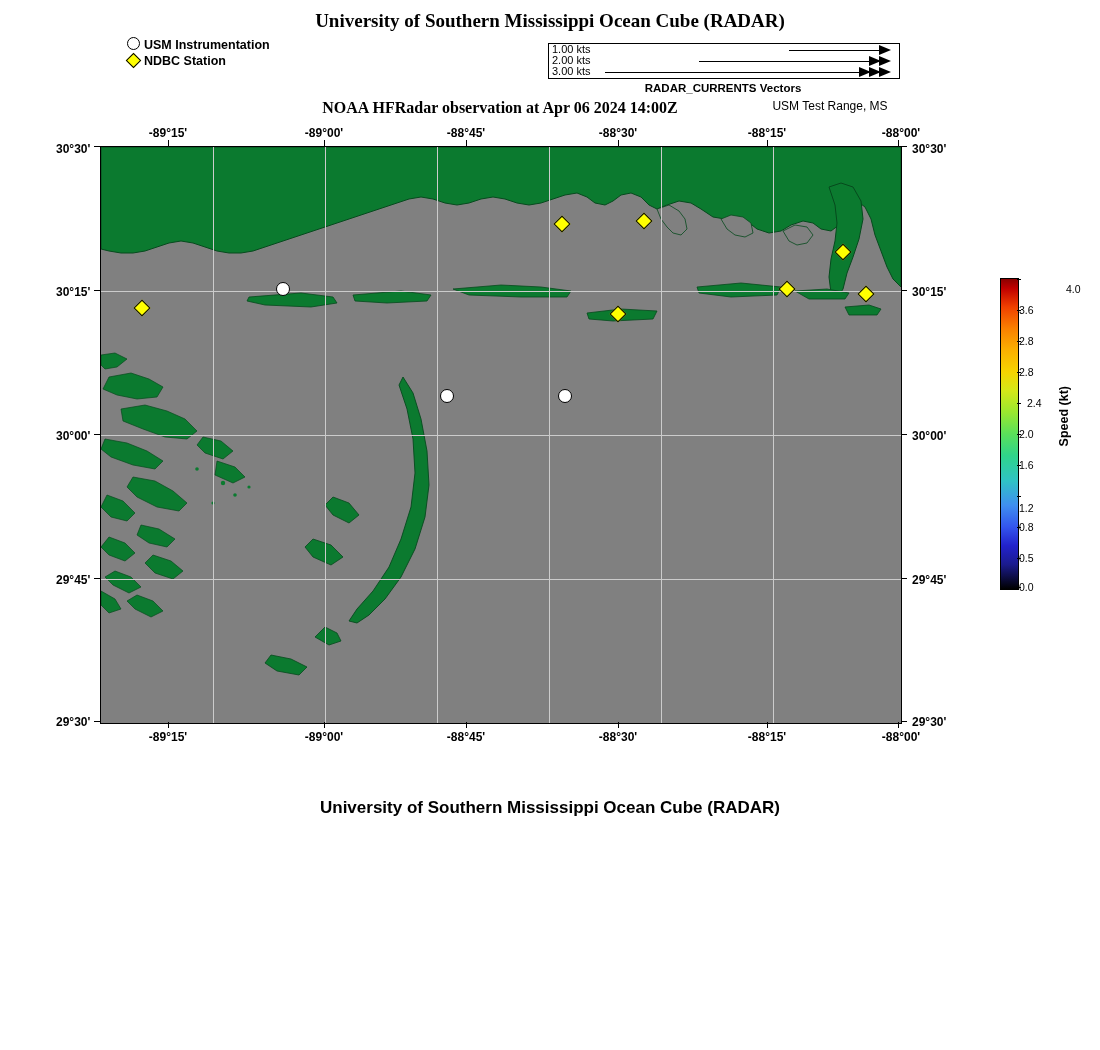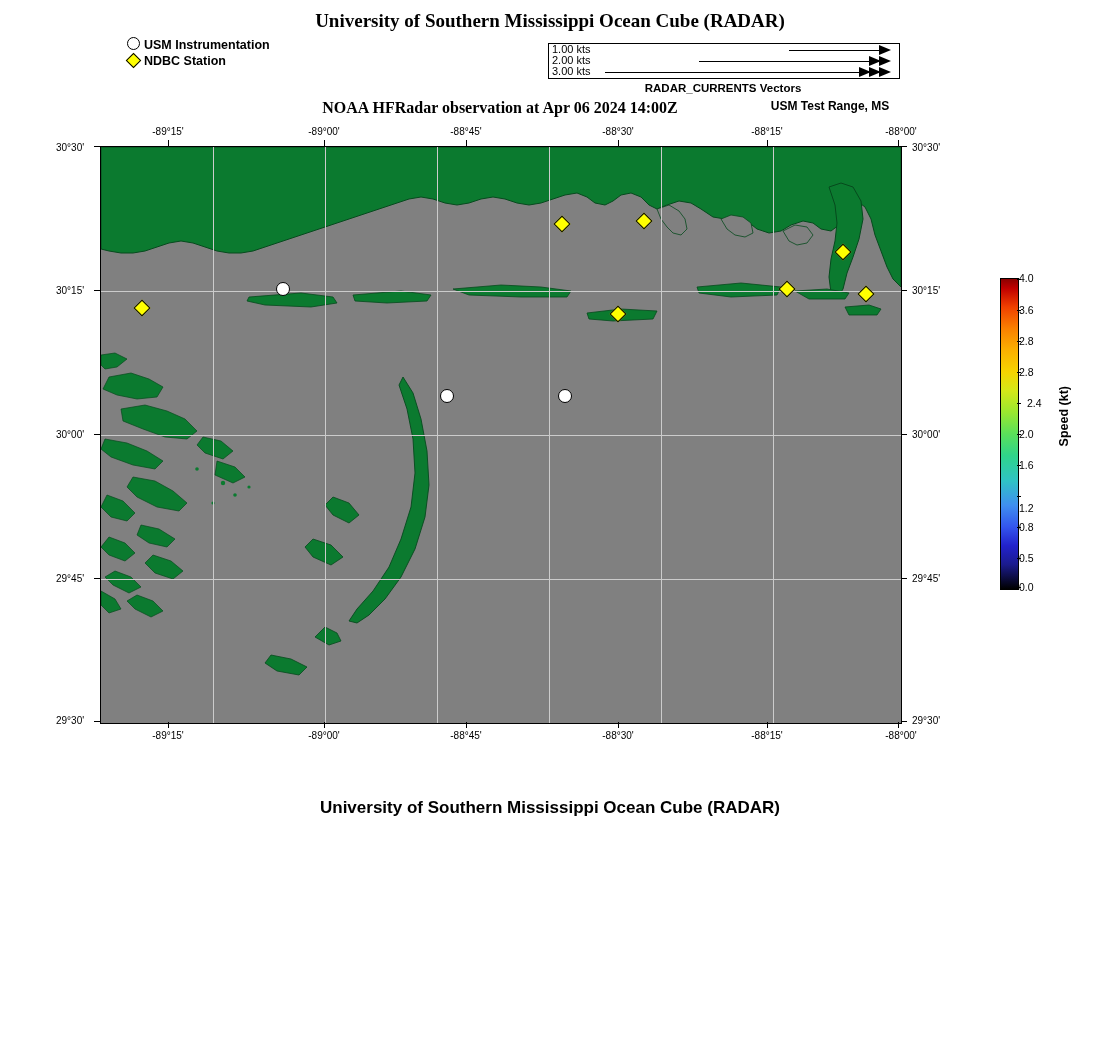--- a/index.html
+++ b/index.html
@@ -38,21 +38,21 @@
     text-align: center;
     font-family: "Liberation Serif", serif;
     font-weight: bold;
     font-size: 16px;
     color: #000;
   }
   #range-label {
     left: 700px; top: 99px; width: 260px;
     text-align: center;
     font-family: "Liberation Sans", sans-serif;
-    font-weight: bold;
+    font-weight: normal;
     font-size: 12px;
     color: #000;
   }
 
   
   #symbol-legend { left: 124px; top: 38px; }
   .legend-row {
     display: flex; align-items: center;
     height: 14px; margin-bottom: 2px;
   }
@@ -124,23 +124,24 @@
   }
   .station.ndbc {
     width: 10px; height: 10px;
     background: #ffff00; border: 1.5px solid #000;
     transform: translate(-50%, -50%) rotate(45deg);
   }
 
   
   .tick-label {
     position: absolute;
-    font-size: 10px; color: #000;
+    font-size: 12px; color: #000;
     font-family: "Liberation Sans", sans-serif;
     white-space: nowrap;
+    font-weight: bold;
   }
   .tick-mark { position: absolute; background: #000; }
 
   
   #colorbar-wrap { left: 1000px; top: 278px; }
   #colorbar {
     position: absolute; left: 0; top: 0;
     width: 17px; height: 310px;
     border: 1px solid #000;
     background: linear-gradient(to top,
@@ -359,21 +360,21 @@
   <div class="cb-tickmark" style="top:63px;"></div>
   <div class="cb-tickmark" style="top:94px;"></div>
   <div class="cb-tickmark" style="top:125px;"></div>
   <div class="cb-tickmark" style="top:156px;"></div>
   <div class="cb-tickmark" style="top:187px;"></div>
   <div class="cb-tickmark" style="top:218px;"></div>
   <div class="cb-tickmark" style="top:249px;"></div>
   <div class="cb-tickmark" style="top:280px;"></div>
   <div class="cb-tickmark" style="top:309px;"></div>
 
-  <div class="cb-tick" style="top:0;">4.0</div>
+  <div class="cb-tick" style="top:11px;margin-left:47px;">4.0</div>
   <div class="cb-tick" style="top:32px;">3.6</div>
   <div class="cb-tick" style="top:63px;">2.8</div>
   <div class="cb-tick" style="top:94px;">2.8</div>
   <div class="cb-tick" style="top:125px;padding-left:8px;">2.4</div>
   <div class="cb-tick" style="top:156px;">2.0</div>
   <div class="cb-tick" style="top:187px;">1.6</div>
   <div class="cb-tick" style="top:230px;">1.2</div>
   <div class="cb-tick" style="top:249px;">0.8</div>
   <div class="cb-tick" style="top:280px;">0.5</div>
   <div class="cb-tick" style="top:309px;">0.0</div>

